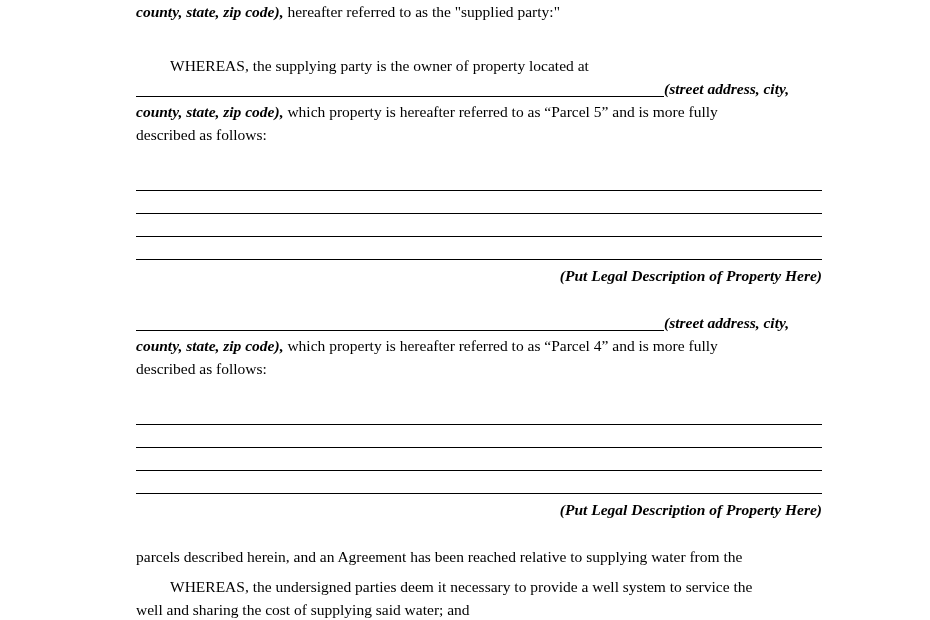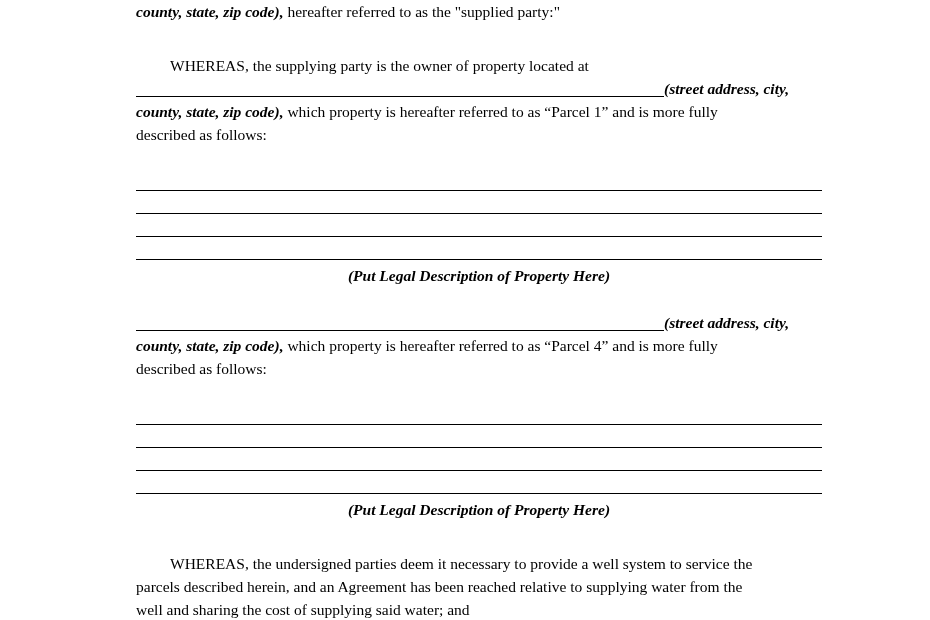--- a/index.html
+++ b/index.html
@@ -49,21 +49,21 @@
     height: 23px;
     display: flex;
     align-items: flex-end;
   }
   .blank-inline {
     display: inline-block;
     border-bottom: 1px solid #000000;
     vertical-align: -3px;
   }
   .centered-caption {
-    text-align: center;
+    text-align: right;
     font-size: 15.5px;
     font-weight: bold;
     font-style: italic;
     line-height: 23px;
   }
   .sp-4 { height: 4px; }
   .sp-16 { height: 16px; }
   .sp-24 { height: 24px; }
   .lines-block { margin-top: 6px; }
   .lines-block .rule-row { height: 23px; }
@@ -80,21 +80,21 @@
 
     <div class="sp-24"></div>
 
     <div class="para indent">WHEREAS, the supplying party is the owner of property located at</div>
 
     <div class="para">
       <span class="blank-inline" style="width:528px;"></span><span class="bi">(street address, city,</span>
     </div>
 
     <div class="para">
-      <span class="bi">county, state, zip code),</span><span> which property is hereafter referred to as “Parcel 1” and is more fully</span>
+      <span class="bi">county, state, zip code),</span><span> which property is hereafter referred to as “Parcel 5” and is more fully</span>
     </div>
     <div class="para">described as follows:</div>
 
     <div class="sp-16"></div>
 
     <div class="lines-block">
       <div class="rule-row">
           <div class="rule"></div>
         </div>
       <div class="rule-row">
@@ -140,18 +140,18 @@
           <div class="rule"></div>
         </div>
     </div>
 
     <div class="sp-4"></div>
 
     <div class="centered-caption">(Put Legal Description of Property Here)</div>
 
     <div class="sp-24"></div>
 
+    <div class="para">parcels described herein, and an Agreement has been reached relative to supplying water from the</div>
     <div class="para indent">WHEREAS, the undersigned parties deem it necessary to provide a well system to service the</div>
-    <div class="para">parcels described herein, and an Agreement has been reached relative to supplying water from the</div>
     <div class="para">well and sharing the cost of supplying said water; and</div>
 
   </div>
 </div>
 
 </body></html>

